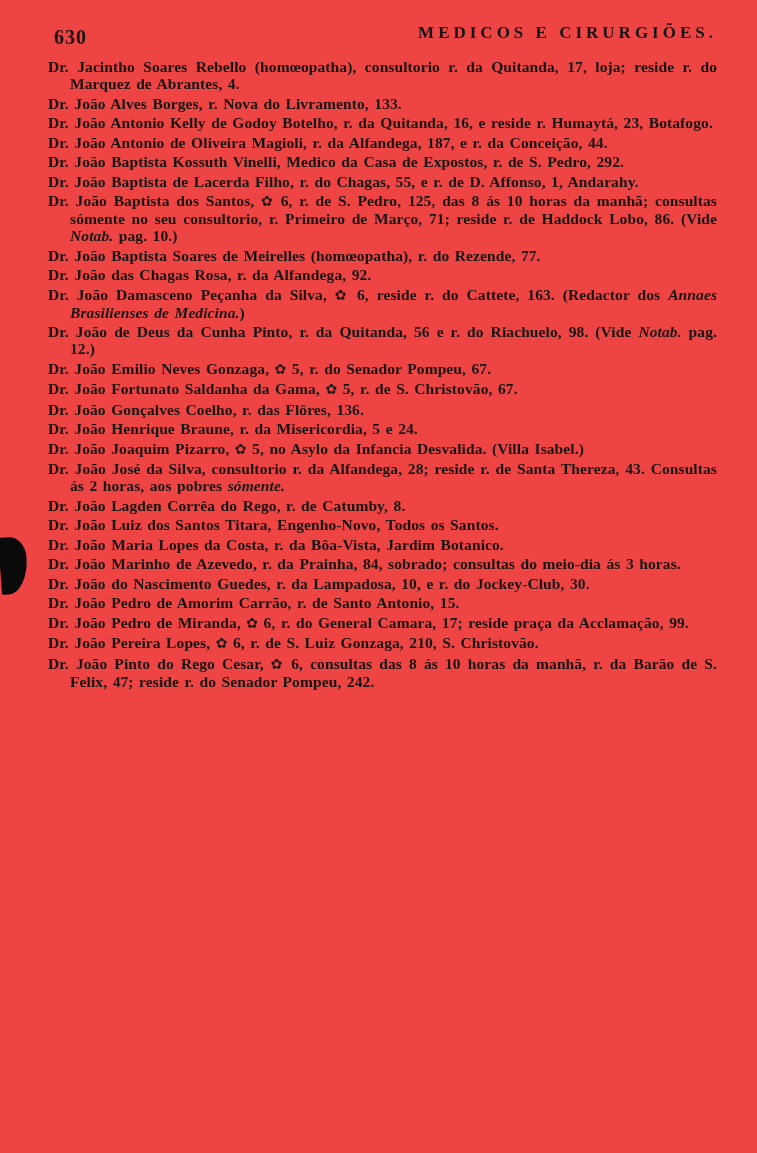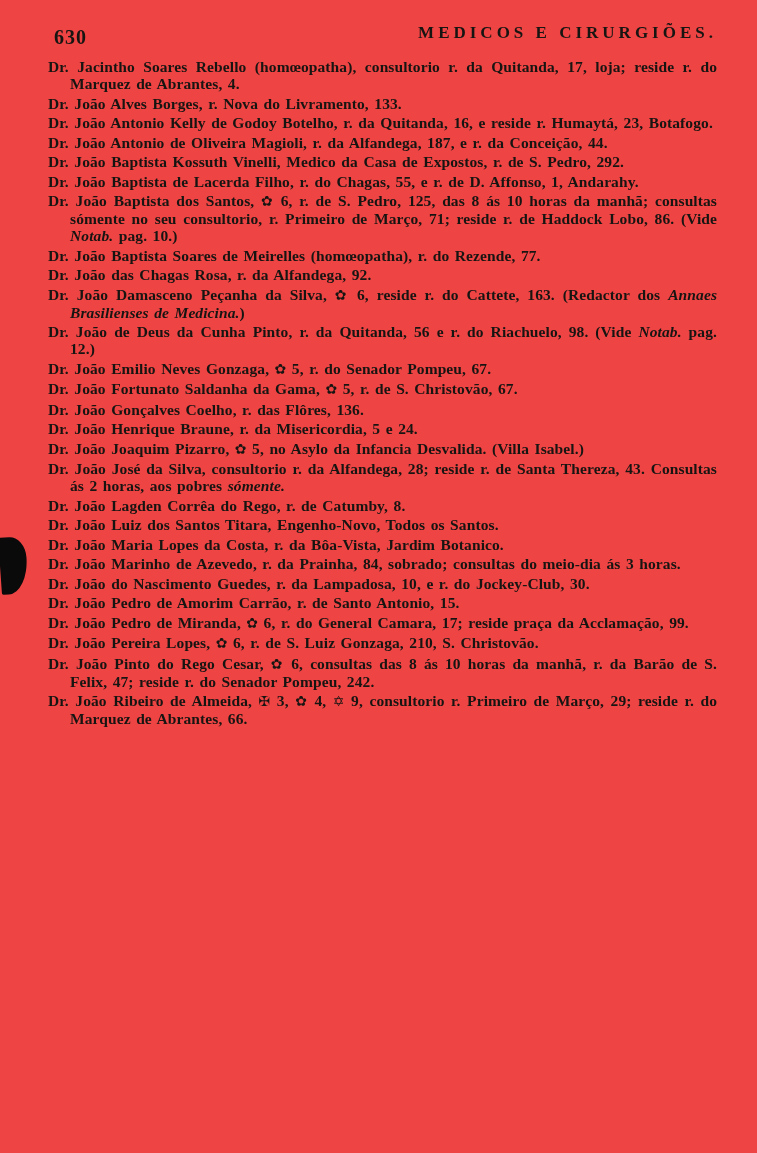--- a/index.html
+++ b/index.html
@@ -90,15 +90,14 @@
       <p class="entry"><span>Dr. João José da Silva, consultorio r. da Alfandega, 28; reside r. de Santa Thereza, 43. Consultas ás 2 horas, aos pobres </span><span class="it">sómente.</span></p>
       <p class="entry"><span>Dr. João Lagden Corrêa do Rego, r. de Catumby, 8.</span></p>
       <p class="entry"><span>Dr. João Luiz dos Santos Titara, Engenho-Novo, Todos os Santos.</span></p>
       <p class="entry"><span>Dr. João Maria Lopes da Costa, r. da Bôa-Vista, Jardim Botanico.</span></p>
       <p class="entry"><span>Dr. João Marinho de Azevedo, r. da Prainha, 84, sobrado; consultas do meio-dia ás 3 horas.</span></p>
       <p class="entry"><span>Dr. João do Nascimento Guedes, r. da Lampadosa, 10, e r. do Jockey-Club, 30.</span></p>
       <p class="entry"><span>Dr. João Pedro de Amorim Carrão, r. de Santo Antonio, 15.</span></p>
       <p class="entry"><span>Dr. João Pedro de Miranda, </span><span class="glyph">✿</span><span> 6, r. do General Camara, 17; reside praça da Acclamação, 99.</span></p>
       <p class="entry"><span>Dr. João Pereira Lopes, </span><span class="glyph">✿</span><span> 6, r. de S. Luiz Gonzaga, 210, S. Christovão.</span></p>
       <p class="entry"><span>Dr. João Pinto do Rego Cesar, </span><span class="glyph">✿</span><span> 6, consultas das 8 ás 10 horas da manhã, r. da Barão de S. Felix, 47; reside r. do Senador Pompeu, 242.</span></p>
-      <p class="entry"><span>Dr. João Ribeiro de Almeida, </span><span class="glyph">✠</span><span> 3, </span><span class="glyph">✿</span><span> 4, </span><span class="glyph">✡</span><span> 9, consultorio r. Primeiro de Março, 29; reside r. do Marquez de Abrantes, 66.</span></p>
     </div>
 </div>
 
 </body></html>

